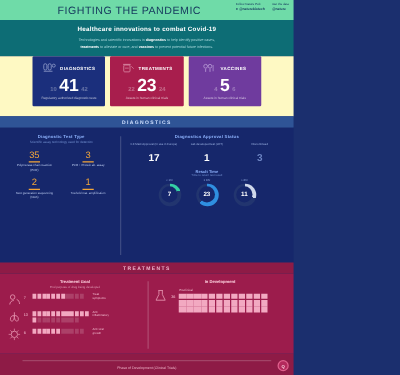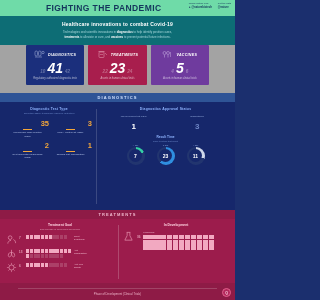--- a/index.html
+++ b/index.html
@@ -9,44 +9,43 @@
     background:#1b2f6e;
   }
   .page{width:235px;height:300px;position:relative;display:flex;flex-direction:column;}
 
   
   .header{
     height:16px;background:#6fdba8;
     display:flex;align-items:center;position:relative;flex:none;
   }
   .header-title{
-    font-size:8.5px;font-weight:bold;color:#14365c;letter-spacing:.4px;
+    font-size:8.5px;font-weight:normal;color:#14365c;letter-spacing:.4px;
     margin-left:46px;
   }
   .header-social{
     position:absolute;right:4px;top:2px;display:flex;gap:6px;
   }
   .soc-col{display:flex;flex-direction:column;gap:1px;}
   .soc-top{font-size:2.4px;color:#14365c;line-height:3px;}
   .soc-bot{font-size:2.7px;color:#14365c;font-weight:bold;line-height:3px;display:flex;align-items:center;gap:1px;}
   .tw-glyph{font-size:3px;color:#14365c;}
 
   
   .intro{
     background:#0d6d75;flex:none;padding:5px 22px 6px 22px;text-align:center;
   }
   .intro-title{font-size:5px;font-weight:bold;color:#ffffff;letter-spacing:.2px;margin-bottom:3px;}
   .intro-body{font-size:2.9px;line-height:4.6px;color:#a9d9dc;}
   .intro-body b{color:#ffffff;}
 
   
   .cards{
-    background:#a3a3a3;flex:none;display:flex;justify-content:center;gap:4px;
+    background:#fef9c3;flex:none;display:flex;justify-content:center;gap:4px;
     padding:0 26px 8px 26px;
-    font-style:italic;
   }
   .card{
     flex:1;border-radius:1px;padding:5px 3px 4px 3px;text-align:center;position:relative;
   }
   .card.diag{background:#1b2f7c;}
   .card.treat{background:#a81e4d;}
   .card.vacc{background:#6f3b9e;}
   .card-head{display:flex;align-items:center;justify-content:center;gap:3px;margin-bottom:2px;}
   .card-ico{width:11px;height:9px;opacity:.6;}
   .card-label{font-size:3.6px;font-weight:bold;color:#fff;letter-spacing:.3px;}
@@ -66,21 +65,21 @@
   
   .diag-body{background:#16276b;flex:1 1 auto;display:flex;padding:5px 6px 4px 6px;}
   .col-left{width:86px;flex:none;padding-right:4px;text-align:center;}
   .vdiv{width:1px;background:rgba(255,255,255,.16);margin:2px 5px 2px 0;flex:none;}
   .col-right{flex:1;text-align:center;}
   .col-title{font-size:3.4px;font-weight:bold;color:#8fb4ff;letter-spacing:.2px;}
   .col-sub{font-size:2.5px;line-height:3.2px;color:#6f8ccc;margin-top:1px;}
 
   .tt-grid{display:flex;flex-wrap:wrap;margin-top:5px;}
   .tt-cell{width:50%;margin-bottom:4px;}
-  .tt-num{font-size:7.5px;font-weight:bold;color:#f3a63a;line-height:8px;text-align:right;}
+  .tt-num{font-size:7.5px;font-weight:normal;color:#f3a63a;line-height:8px;}
   .tt-bar{width:9px;height:1.2px;background:#f3a63a;margin:1px auto 1.5px auto;}
   .tt-lab{font-size:2.4px;line-height:3.1px;color:#b9c9ee;padding:0 6px;}
 
   .ap-row{display:flex;margin-top:4px;}
   .ap-cell{flex:1;padding:0 1px;}
   .ap-lab{font-size:2.3px;line-height:3px;color:#9ab0e0;min-height:6px;}
   .ap-num{font-size:8px;font-weight:bold;color:#ffffff;line-height:9px;margin-top:1px;}
   .ap-cell.muted .ap-num{color:#6d85c4;}
 
   .rt-title{font-size:3.2px;font-weight:bold;color:#8fb4ff;margin-top:4px;}
@@ -248,20 +247,24 @@
         </div>
       </div>
     </div>
 
     <div class="vdiv"></div>
 
     <div class="col-right">
       <div class="col-title">Diagnostics Approval Status</div>
       <div class="ap-row">
         <div class="ap-cell">
+          <div class="ap-lab">CE Mark Approval (In use in Europe)</div>
+          <div class="ap-num">17</div>
+        </div>
+        <div class="ap-cell">
           <div class="ap-lab">Lab developed test (LDT)</div>
           <div class="ap-num">1</div>
         </div>
         <div class="ap-cell muted">
           <div class="ap-lab">Discontinued</div>
           <div class="ap-num">3</div>
         </div>
       </div>
 
       <div class="rt-title">Result Time</div>

